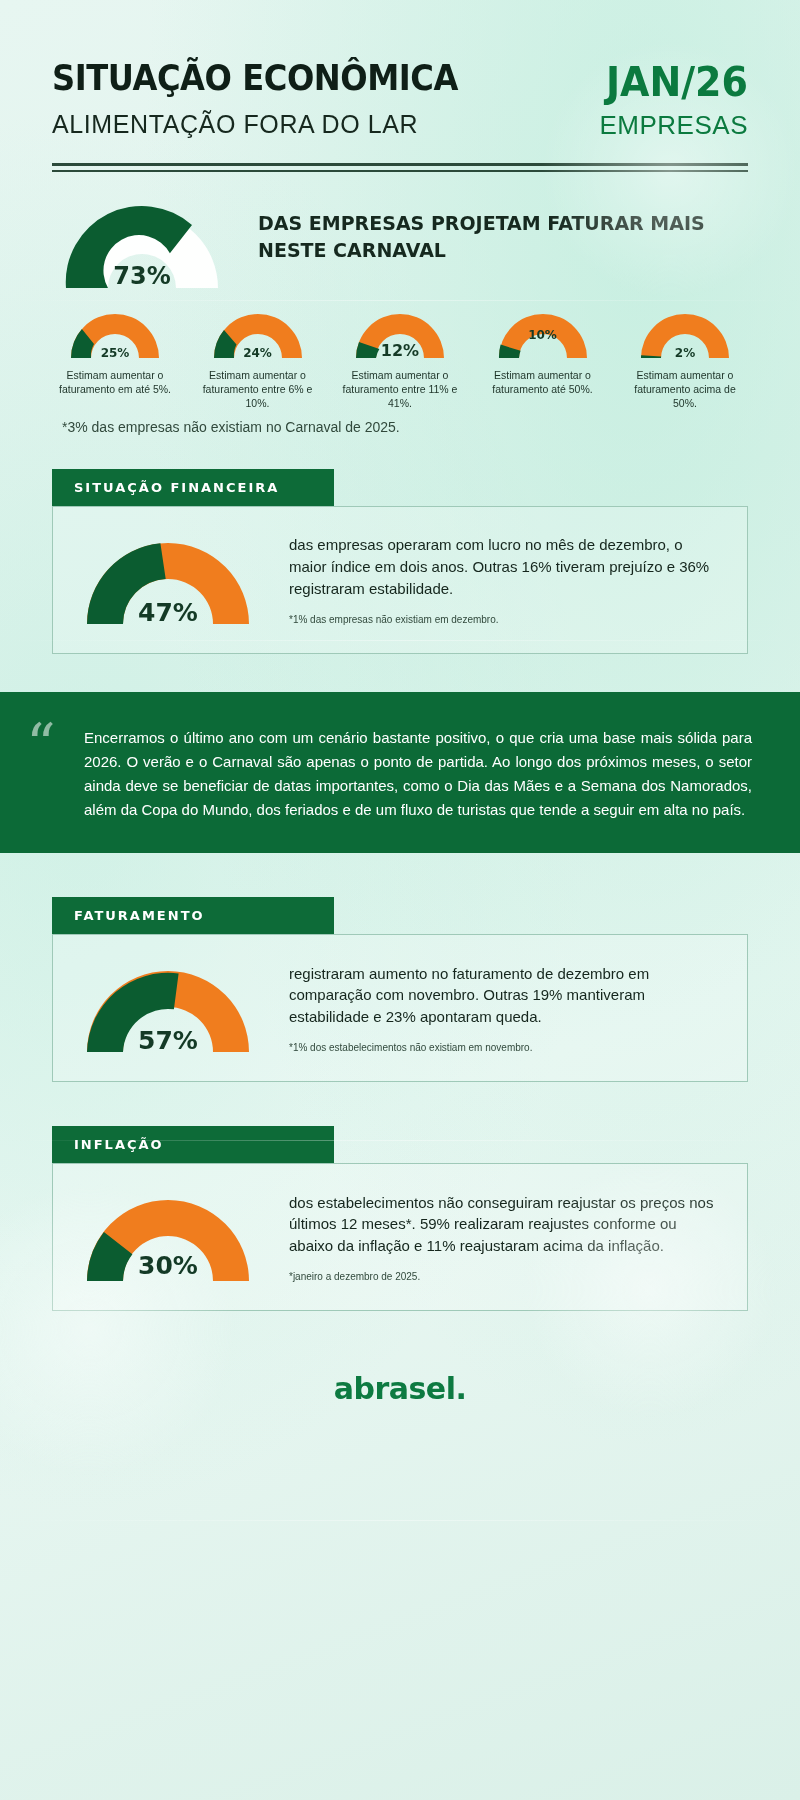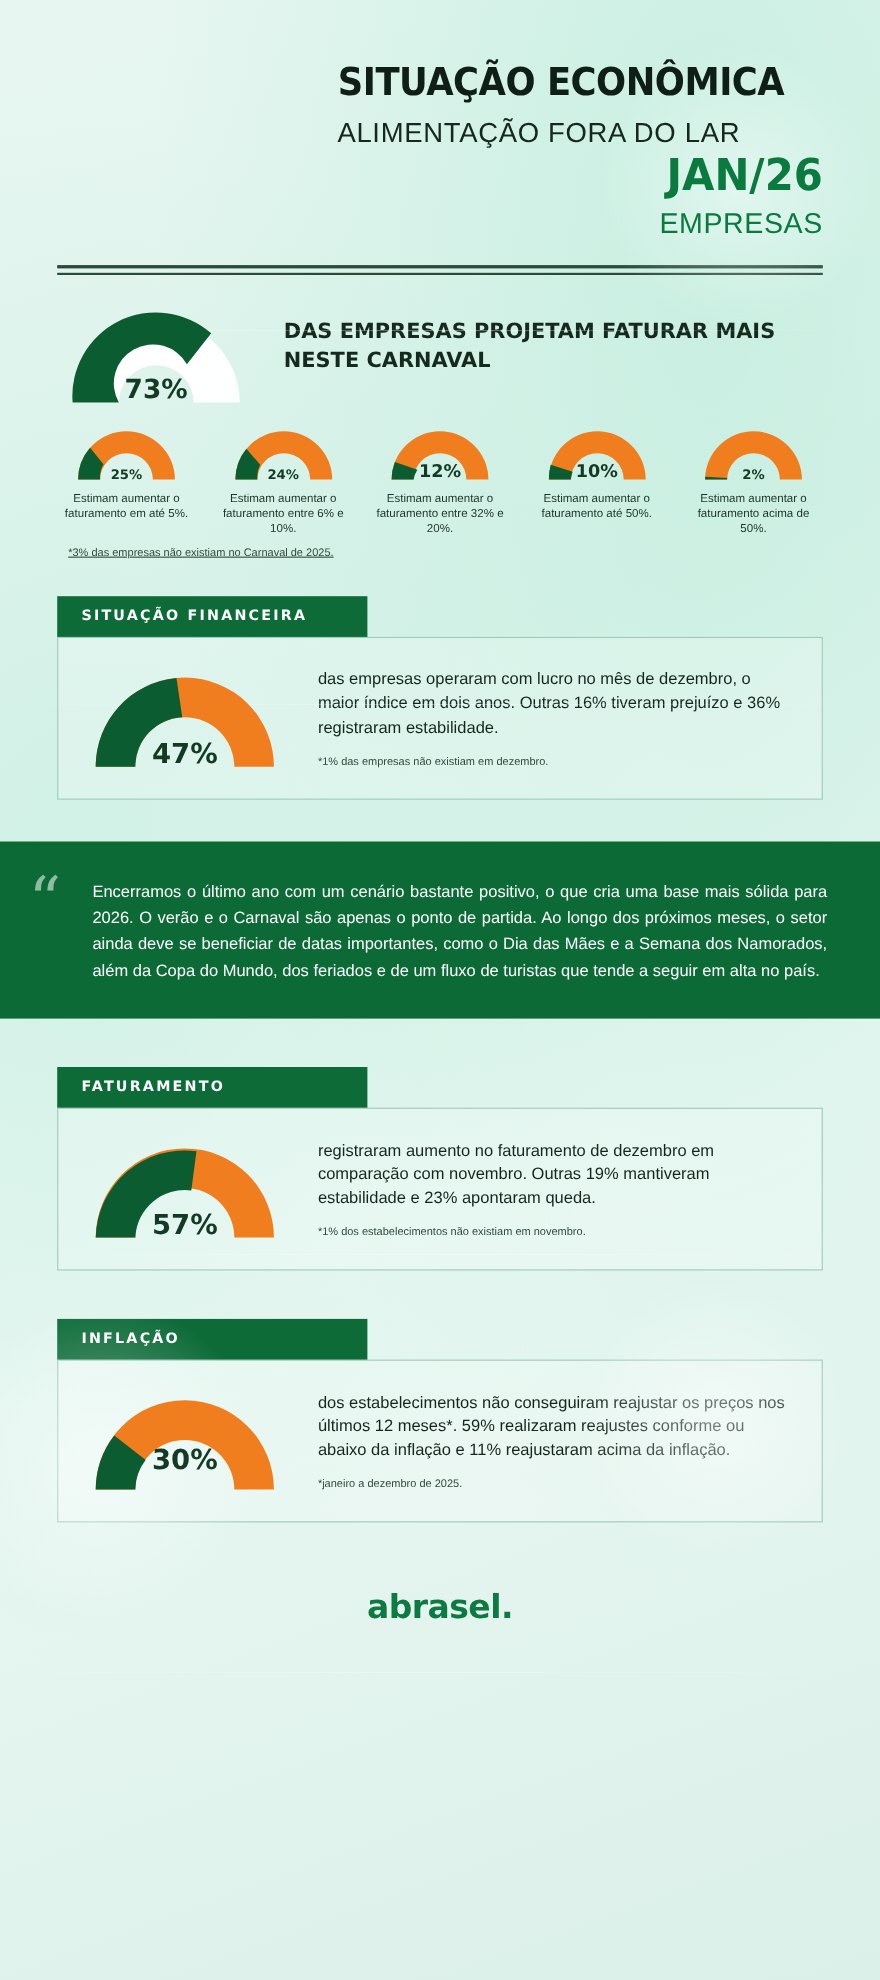--- a/index.html
+++ b/index.html
@@ -24,21 +24,21 @@
     position:absolute; background:linear-gradient(90deg, rgba(255,255,255,0) 0%, rgba(255,255,255,.75) 50%, rgba(255,255,255,0) 100%);
     height:1px; width:100%;
   }
   .bg-deco .glow {
     position:absolute; border-radius:50%;
     background:radial-gradient(circle, rgba(255,255,255,.85) 0%, rgba(255,255,255,0) 70%);
   }
 
   
   .header { position:relative; padding: 58px 52px 0 52px; }
-  .hdr-row { display:flex; align-items:flex-end; justify-content:space-between;flex-direction:column; }
+  .hdr-row { display:flex; align-items:center; justify-content:space-between; }
   .hdr-left { flex: 1 1 auto; }
   .title-main {
     font-family: "DejaVu Sans", sans-serif;
     font-weight: 900;
     font-size: 35px;
     letter-spacing: -0.5px;
     color: #0f1f17;
     line-height: 1;
     transform: scaleX(0.92);
     transform-origin: left center;
@@ -108,23 +108,22 @@
     color:#1d3328;
     padding: 0 6px;
   }
   .note-line {
     margin: 26px 52px 0 62px;
     font-size: 15px;
     color:#1c3327;
   }
   .note-small {
     margin: 8px 52px 0 62px;
-    font-size: 10px;
+    font-size: 14px;
     color:#31493c;
-    text-decoration:underline;
   }
 
   
   .section { margin: 34px 52px 0 52px; }
   .tab {
     display:inline-block;
     background:#0d6b38;
     color:#ffffff;
     font-family:"DejaVu Sans", sans-serif;
     font-weight:800;
@@ -274,30 +273,30 @@
     </div>
 
     <div class="mini">
       <div class="gauge" style="width:100px;height:54px;margin:0 auto;">
         <svg width="100" height="54" viewBox="0 0 100 54">
           <path d="M6,50 A44,44 0 0 1 94,50 L74,50 A24,24 0 0 0 26,50 Z" fill="#f07d1e"></path>
           <path d="M6,50 A44,44 0 0 1 9.0,34.0 L29.4,41.0 A24,24 0 0 0 26,50 Z" fill="#0b5c30"></path>
         </svg>
         <div class="lbl" style="bottom:2px;font-size:16px;">12%</div>
       </div>
-      <div class="cap">Estimam aumentar o faturamento entre 32% e 20%.</div>
+      <div class="cap">Estimam aumentar o faturamento entre 11% e 41%.</div>
     </div>
 
     <div class="mini">
       <div class="gauge" style="width:100px;height:54px;margin:0 auto;">
         <svg width="100" height="54" viewBox="0 0 100 54">
           <path d="M6,50 A44,44 0 0 1 94,50 L74,50 A24,24 0 0 0 26,50 Z" fill="#f07d1e"></path>
           <path d="M6,50 A44,44 0 0 1 7.6,36.6 L27.6,42.8 A24,24 0 0 0 26,50 Z" fill="#0b5c30"></path>
         </svg>
-        <div class="lbl" style="bottom:2px;font-size:16px;">10%</div>
+        <div class="lbl" style="bottom:20px;font-size:12px;">10%</div>
       </div>
       <div class="cap">Estimam aumentar o faturamento até 50%.</div>
     </div>
 
     <div class="mini">
       <div class="gauge" style="width:100px;height:54px;margin:0 auto;">
         <svg width="100" height="54" viewBox="0 0 100 54">
           <path d="M6,50 A44,44 0 0 1 94,50 L74,50 A24,24 0 0 0 26,50 Z" fill="#f07d1e"></path>
           <path d="M6,50 A44,44 0 0 1 6.1,47.3 L26.1,48.5 A24,24 0 0 0 26,50 Z" fill="#0b5c30"></path>
         </svg>
@@ -350,21 +349,21 @@
   </div>
 
   <div class="section" style="margin-top:44px;">
     <div class="tab">INFLAÇÃO</div>
     <div class="card">
       <div class="gauge" style="width:190px;height:102px;">
         <svg width="190" height="102" viewBox="0 0 190 102">
           <path d="M14,95 A81,81 0 0 1 176,95 L140,95 A45,45 0 0 0 50,95 Z" fill="#f07d1e"></path>
           <path d="M14,95 A81,81 0 0 1 30.9,46.0 L59.4,68.2 A45,45 0 0 0 50,95 Z" fill="#0b5c30"></path>
         </svg>
-        <div class="lbl" style="bottom:20px;font-size:25px;">30%</div>
+        <div class="lbl" style="bottom:8px;font-size:25px;">30%</div>
       </div>
       <div class="body">
         <p>dos estabelecimentos não conseguiram reajustar os preços nos últimos 12 meses*. 59% realizaram reajustes conforme ou abaixo da inflação e 11% reajustaram acima da inflação.</p>
         <div class="fine">*janeiro a dezembro de 2025.</div>
       </div>
     </div>
   </div>
 
   <div class="footer">
     <span class="brand">abrasel</span><span class="brand dot">.</span>

